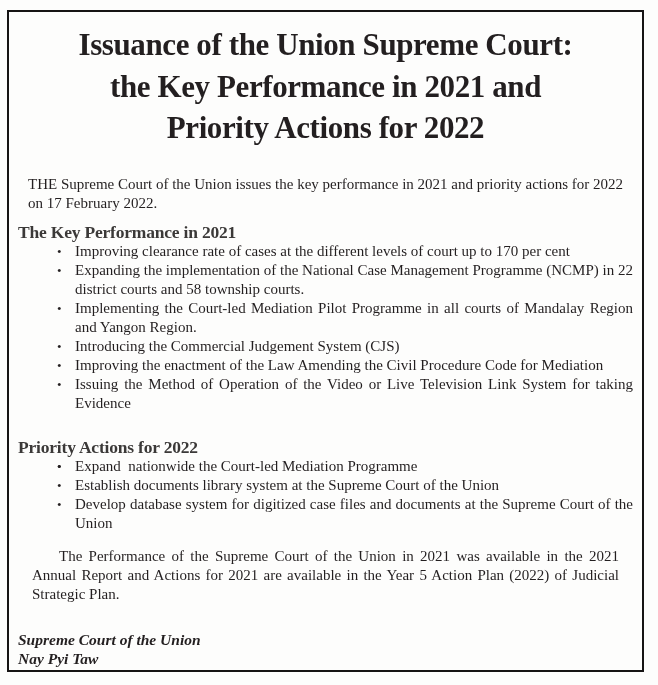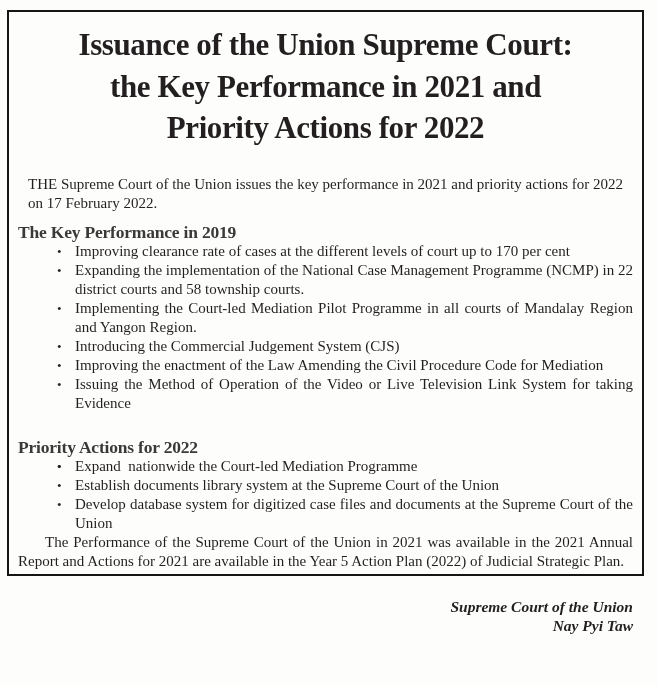--- a/index.html
+++ b/index.html
@@ -15,21 +15,21 @@
   .page {
     position: relative;
     width: 658px;
     height: 685px;
   }
   .sheet {
     position: absolute;
     left: 7px;
     top: 10px;
     width: 637px;
-    height: 566px;
+    height: 662px;
     box-sizing: border-box;
     border: 2px solid #161414;
     background: #fdfdfc;
     padding: 12px 9px 0 9px;
   }
   .title {
     margin: 0 0 26px 0;
     text-align: center;
     font-size: 31px;
     font-weight: bold;
@@ -66,27 +66,26 @@
     text-align: justify;
   }
   .li .bullet {
     position: absolute;
     left: 39px;
     top: 0;
     font-size: 13px;
     line-height: 19px;
   }
   p.closing {
-    margin: 0;
+    margin: 14px;
     text-align: justify;
     text-indent: 27px;
   }
   .signature {
     margin-top: 26px;
-    text-align: right;
     font-style: italic;
     font-weight: 600;
     font-size: 15.5px;
     line-height: 19px;
   }
 </style>
 </head>
 <body>
 
 <div class="page">
@@ -95,21 +94,21 @@
     <h1 class="title">
       <div>Issuance of the Union Supreme Court:</div>
       <div>the Key Performance in 2021 and</div>
       <div>Priority Actions for 2022</div>
     </h1>
 
     <div class="body-text">
 
       <p class="intro">THE Supreme Court of the Union issues the key performance in 2021 and priority actions for 2022 on 17 February 2022.</p>
 
-      <h2 class="section-heading">The Key Performance in 2019</h2>
+      <h2 class="section-heading">The Key Performance in 2021</h2>
 
       <div class="list">
         <div class="li">
           <span class="bullet">•</span>
           <span>Improving clearance rate of cases at the different levels of court up to 170 per cent</span>
         </div>
         <div class="li">
           <span class="bullet">•</span>
           <span>Expanding the implementation of the National Case Management Programme (NCMP) in 22 district courts and 58 township courts.</span>
         </div>

